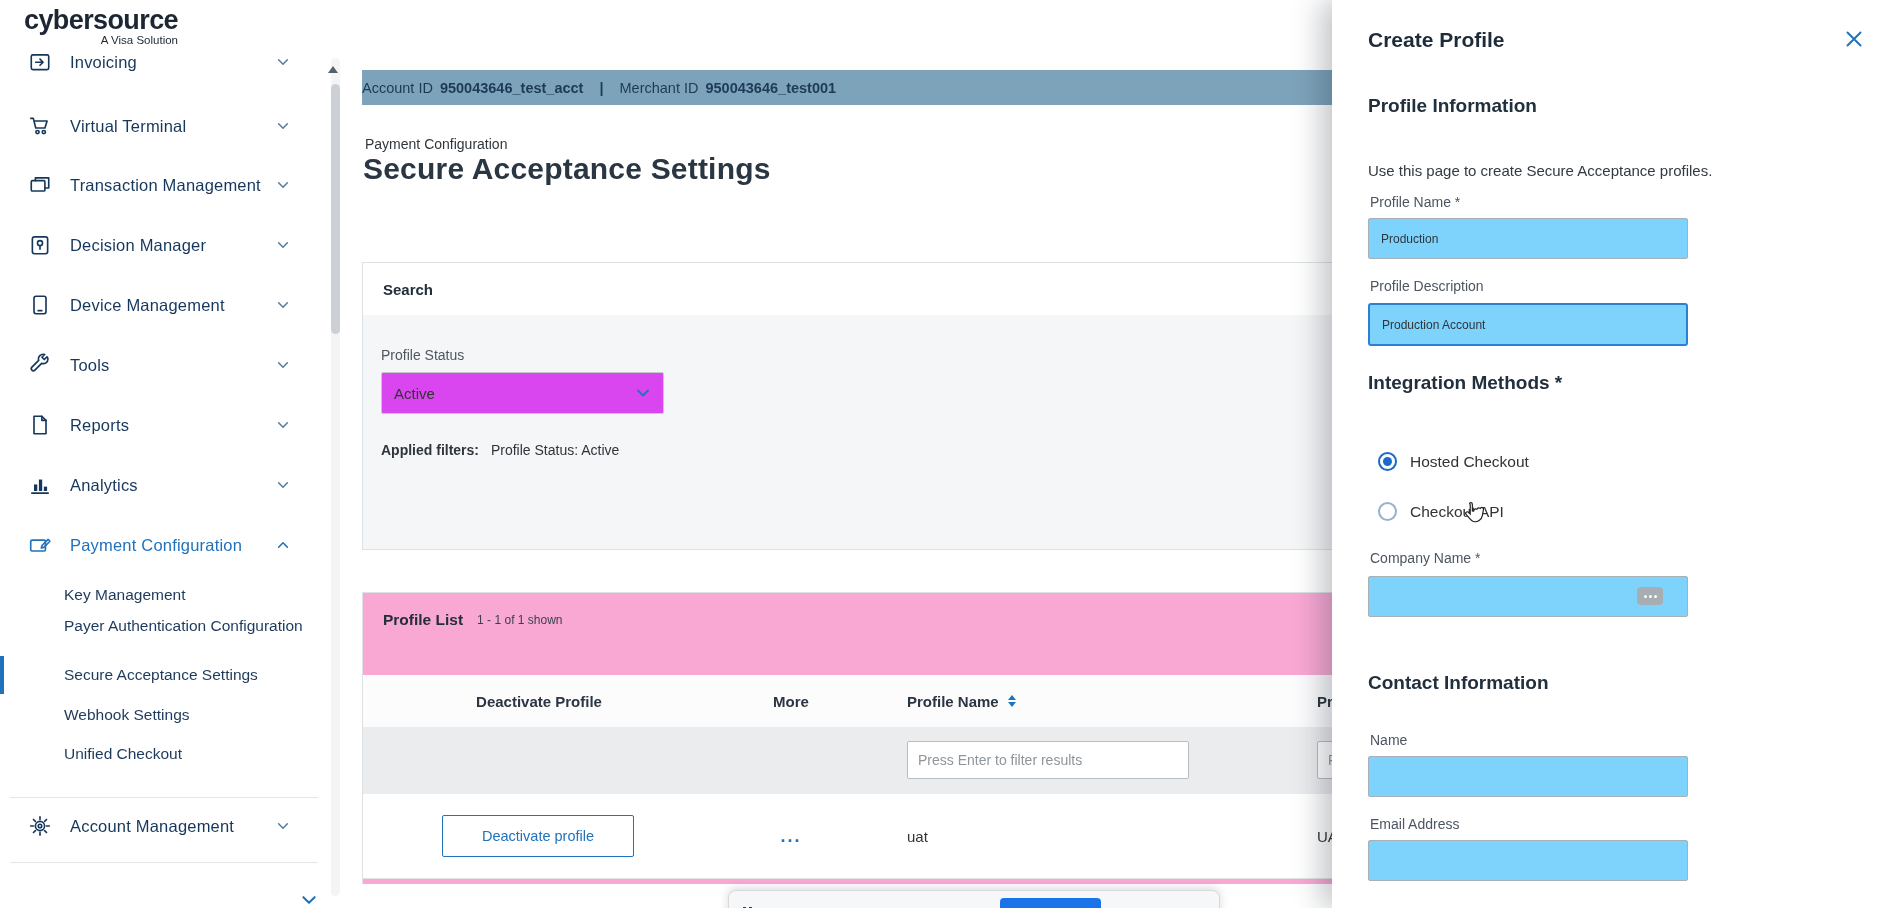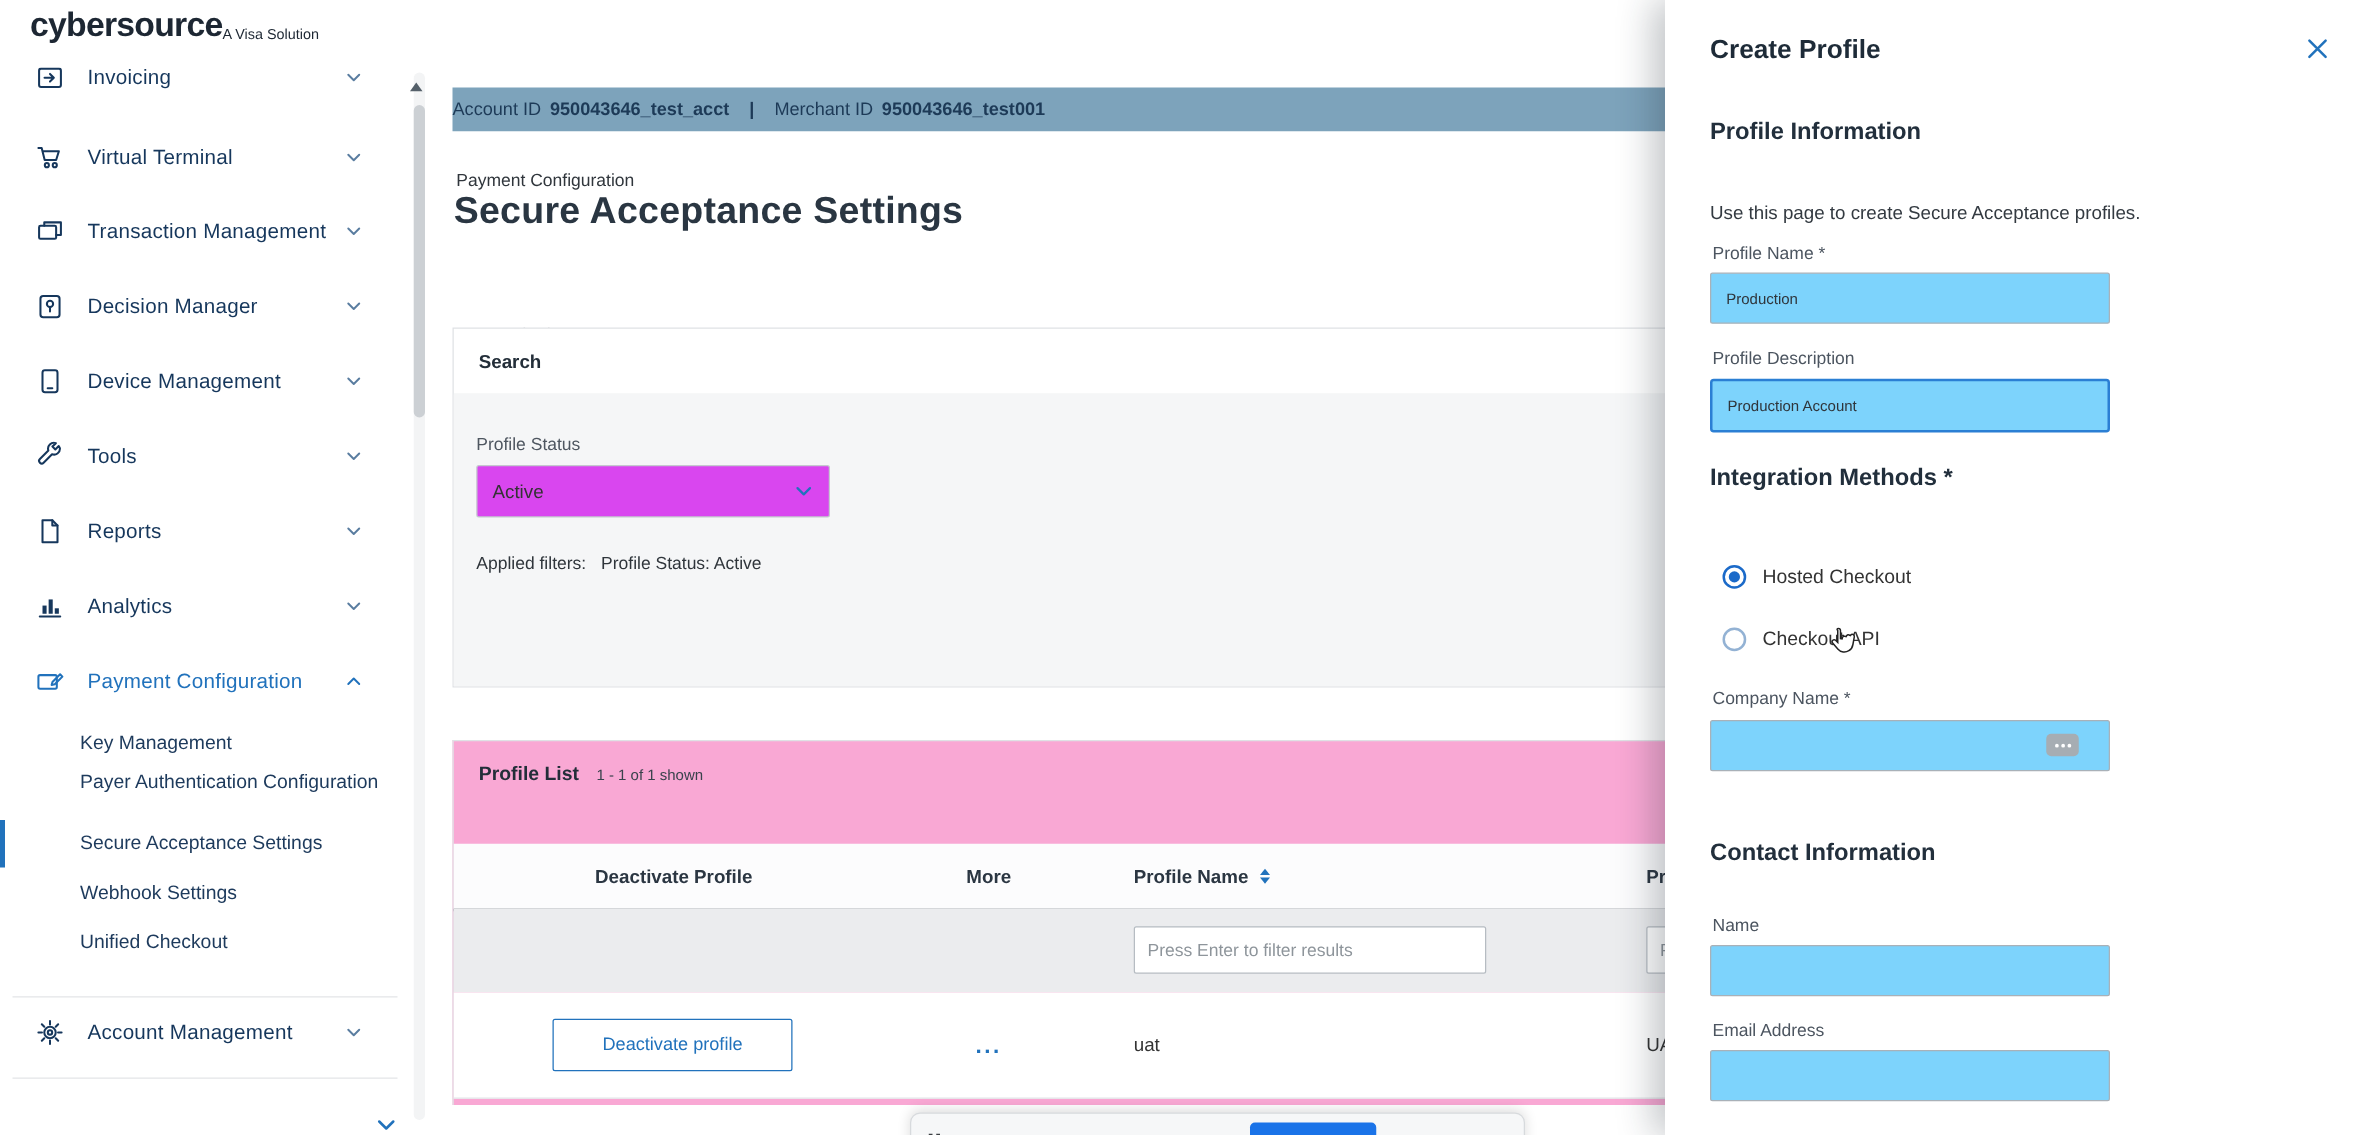--- a/index.html
+++ b/index.html
@@ -1,20 +1,20 @@
 <!DOCTYPE html>
 <html><head>
 <meta charset="utf-8">
 <style>
   html,body{margin:0;padding:0;background:#fff;}
   .app{position:relative;width:1893px;height:908px;overflow:hidden;font-family:"Liberation Sans",sans-serif;color:#333;background:#fff;}
 
   
   .header{position:absolute;left:0;top:0;width:1332px;height:54px;background:#fff;z-index:2;}
-  .logo{position:absolute;left:24px;top:6px;display:flex;flex-direction:row;align-items:flex-end;cursor:pointer;}
+  .logo{position:absolute;left:24px;top:6px;display:flex;flex-direction:column;align-items:flex-end;cursor:pointer;}
   .logo-name{font-size:27px;font-weight:800;color:#1d2733;letter-spacing:-0.6px;line-height:28px;}
   .logo-tag{font-size:11.5px;color:#1d2733;}
 
   
   .sidebar{position:absolute;left:0;top:0;width:343px;height:908px;background:#fff;z-index:1;}
   .nav-item{position:absolute;left:0;width:330px;height:60px;display:flex;align-items:center;cursor:pointer;}
   .nav-icon{margin-left:28px;width:24px;height:24px;color:#16375c;flex:none;}
   .nav-icon svg{width:24px;height:24px;fill:none;stroke:currentColor;stroke-width:1.5;stroke-linecap:round;stroke-linejoin:round;}
   .nav-icon .f{fill:currentColor;stroke:none;}
   .nav-label{margin-left:18px;font-size:16.5px;color:#16375c;letter-spacing:.2px;}
@@ -42,21 +42,21 @@
   .page-title{position:absolute;left:363px;top:152px;font-size:30px;font-weight:600;color:#2a3642;letter-spacing:.2px;}
   .required-note{position:absolute;left:365px;top:224px;font-size:13.5px;color:#34383c;margin-top:36px;}
 
   .search-panel{position:absolute;left:362px;top:262px;width:1108px;height:288px;border:1px solid #dfe2e5;box-sizing:border-box;background:#fff;}
   .search-head{height:52px;border-bottom:1px solid #dfe2e5;display:flex;align-items:center;padding-left:20px;font-weight:700;font-size:15px;color:#232e39;}
   .search-body{position:absolute;top:52px;left:0;right:0;bottom:0;background:#f5f6f7;padding:32px 0 0 18px;box-sizing:border-box;}
   .field-label{font-size:14px;color:#4e5660;}
   .select{margin-top:9px;width:283px;height:42px;background:#d946ef;border:1px solid #c4c9ce;border-radius:2px;display:flex;align-items:center;justify-content:space-between;padding:0 12px;box-sizing:border-box;font-size:15px;color:#333;cursor:pointer;}
   .select .chev{color:#2172bc;}
   .applied{margin-top:28px;font-size:14px;color:#2f353b;}
-  .applied b{font-weight:400;margin-right:8px;}
+  .applied b{font-weight:700;margin-right:8px;}
 
   .list-panel{position:absolute;left:362px;top:592px;width:1108px;height:292px;border:1px solid #dfe2e5;border-bottom:none;box-sizing:border-box;background:#f9a8d4;}
   .list-head{display:flex;align-items:center;padding:18px 20px 0 20px;}
   .list-title{font-weight:700;font-size:15.5px;color:#232e39;}
   .list-count{margin-left:14px;font-size:12px;color:#39424c;}
 
   .thead{position:absolute;top:82px;left:0;right:0;height:52px;background:#fcfcfd;border-bottom:2px solid #454f59;}
   .th{position:absolute;top:0;height:52px;display:flex;align-items:center;font-weight:700;font-size:15px;color:#2b3642;}
   .th.c1{left:76px;width:200px;justify-content:center;}
   .th.c2{left:348px;width:160px;justify-content:center;}

